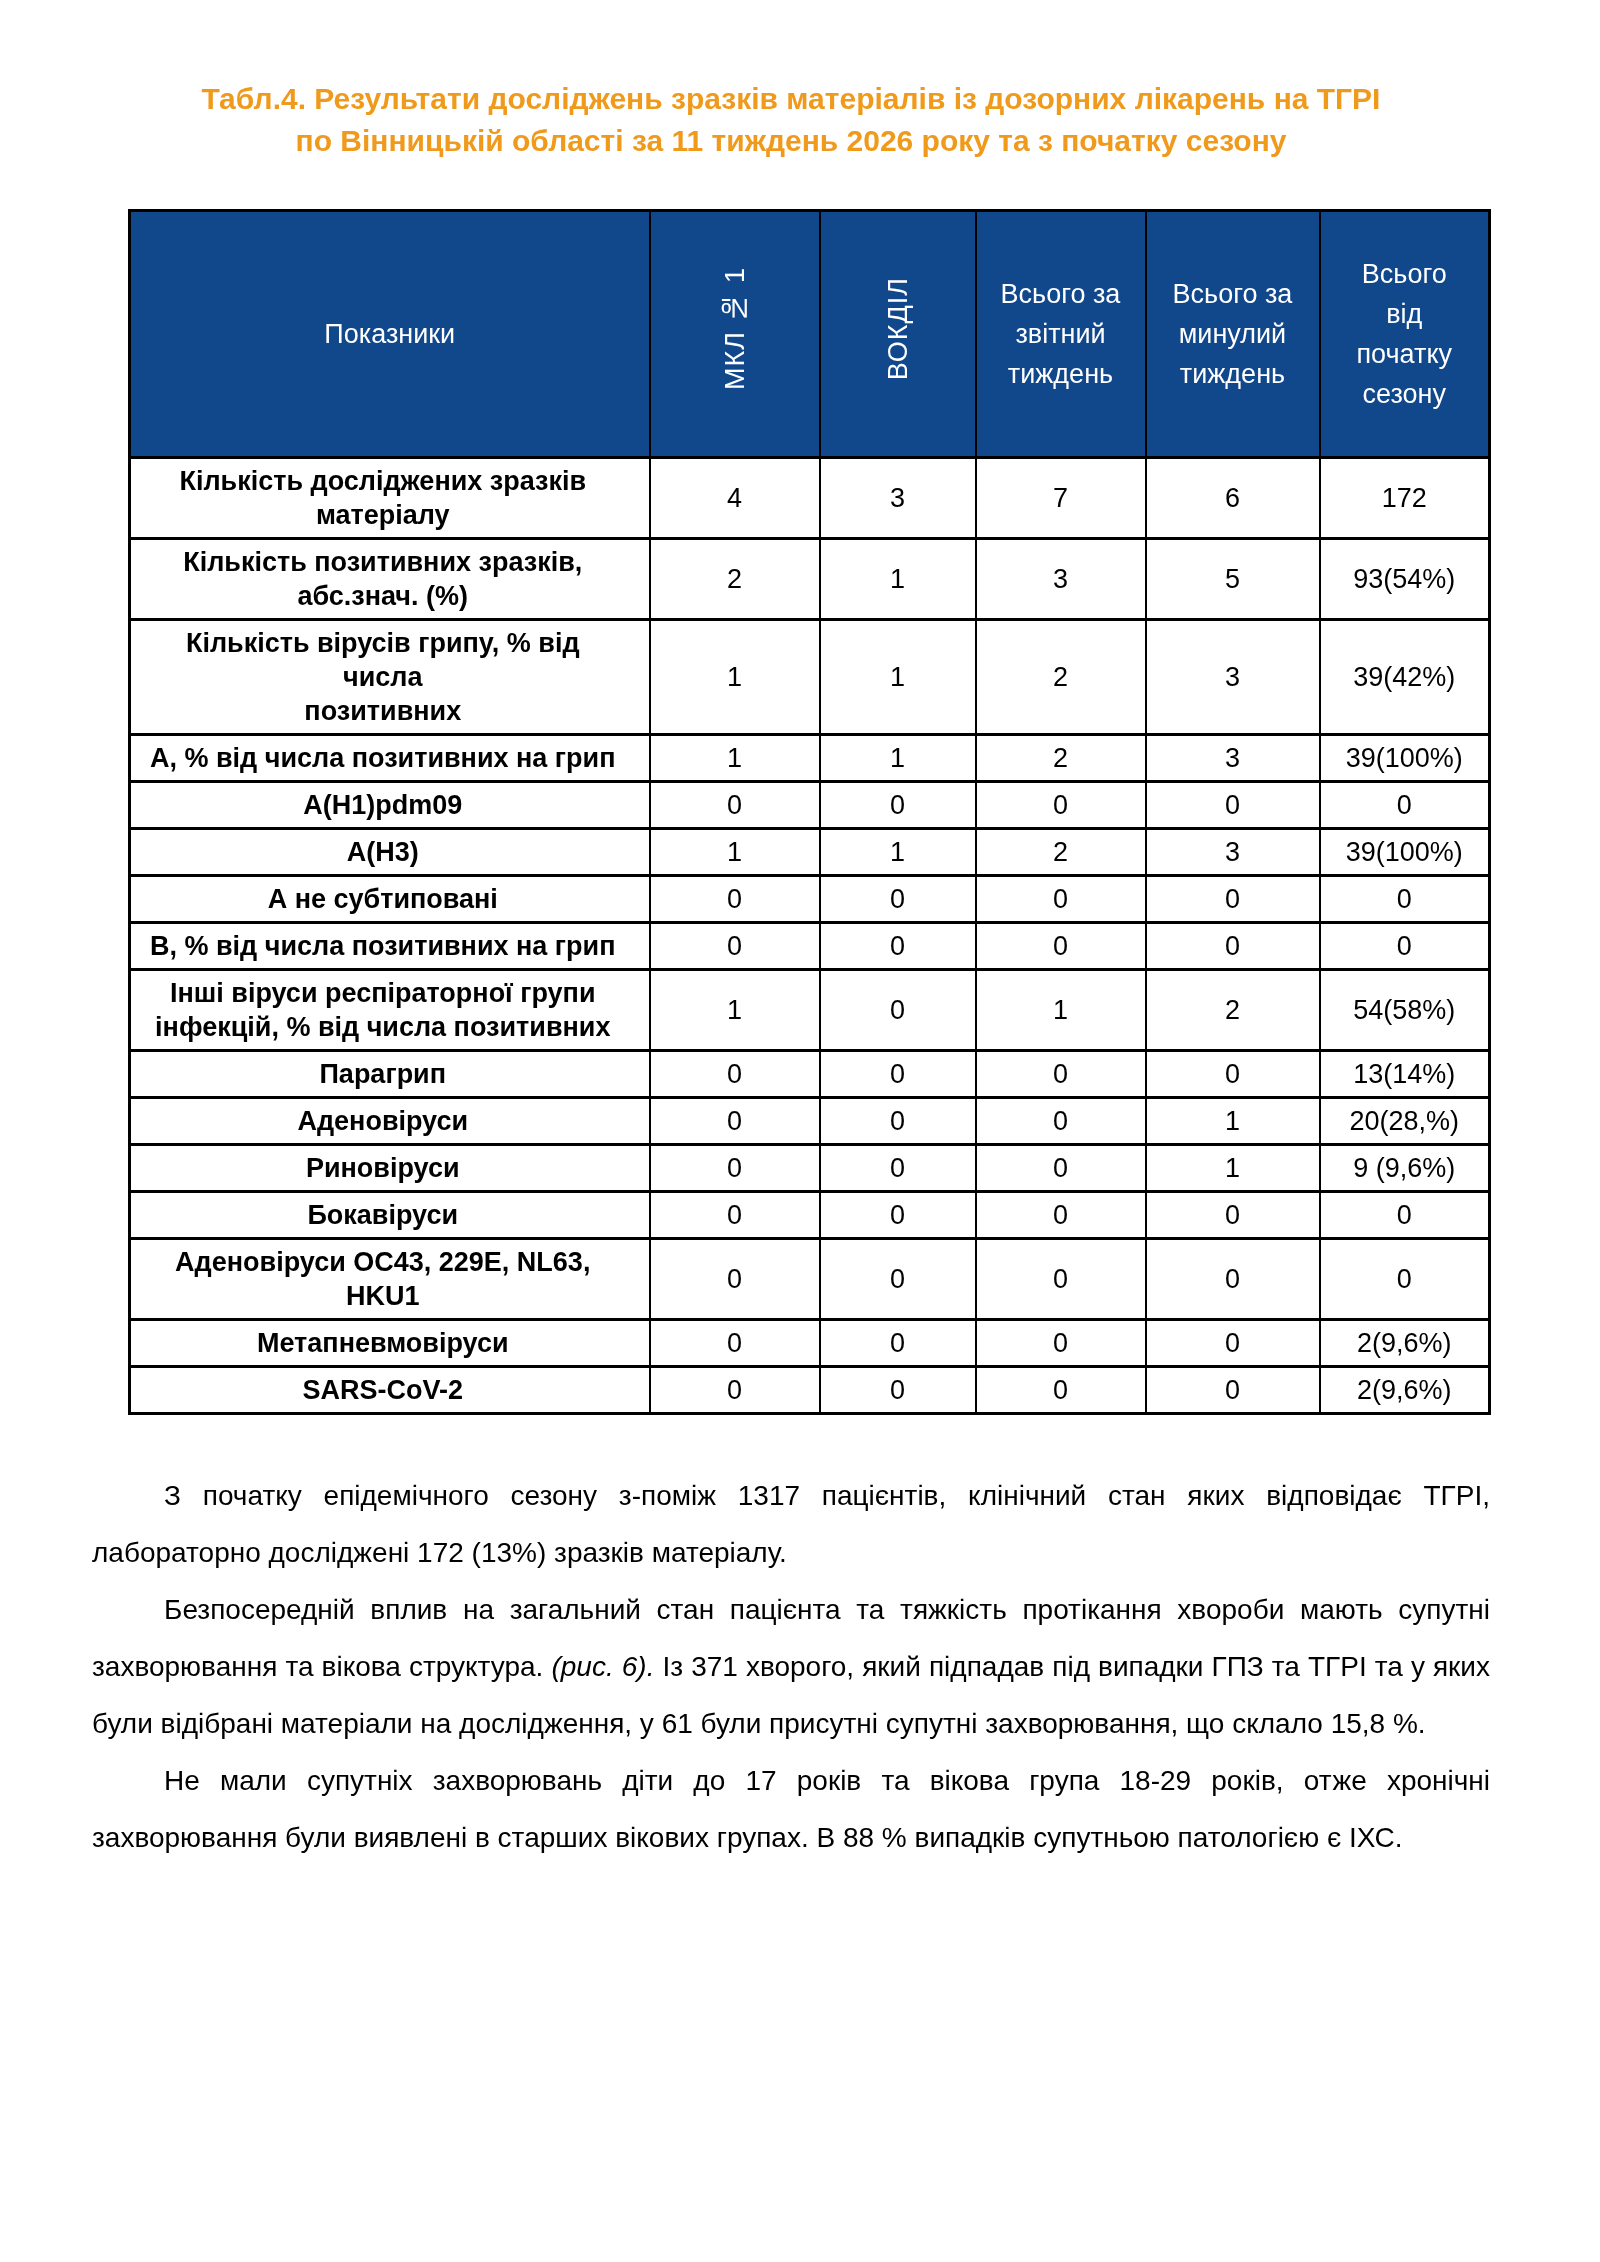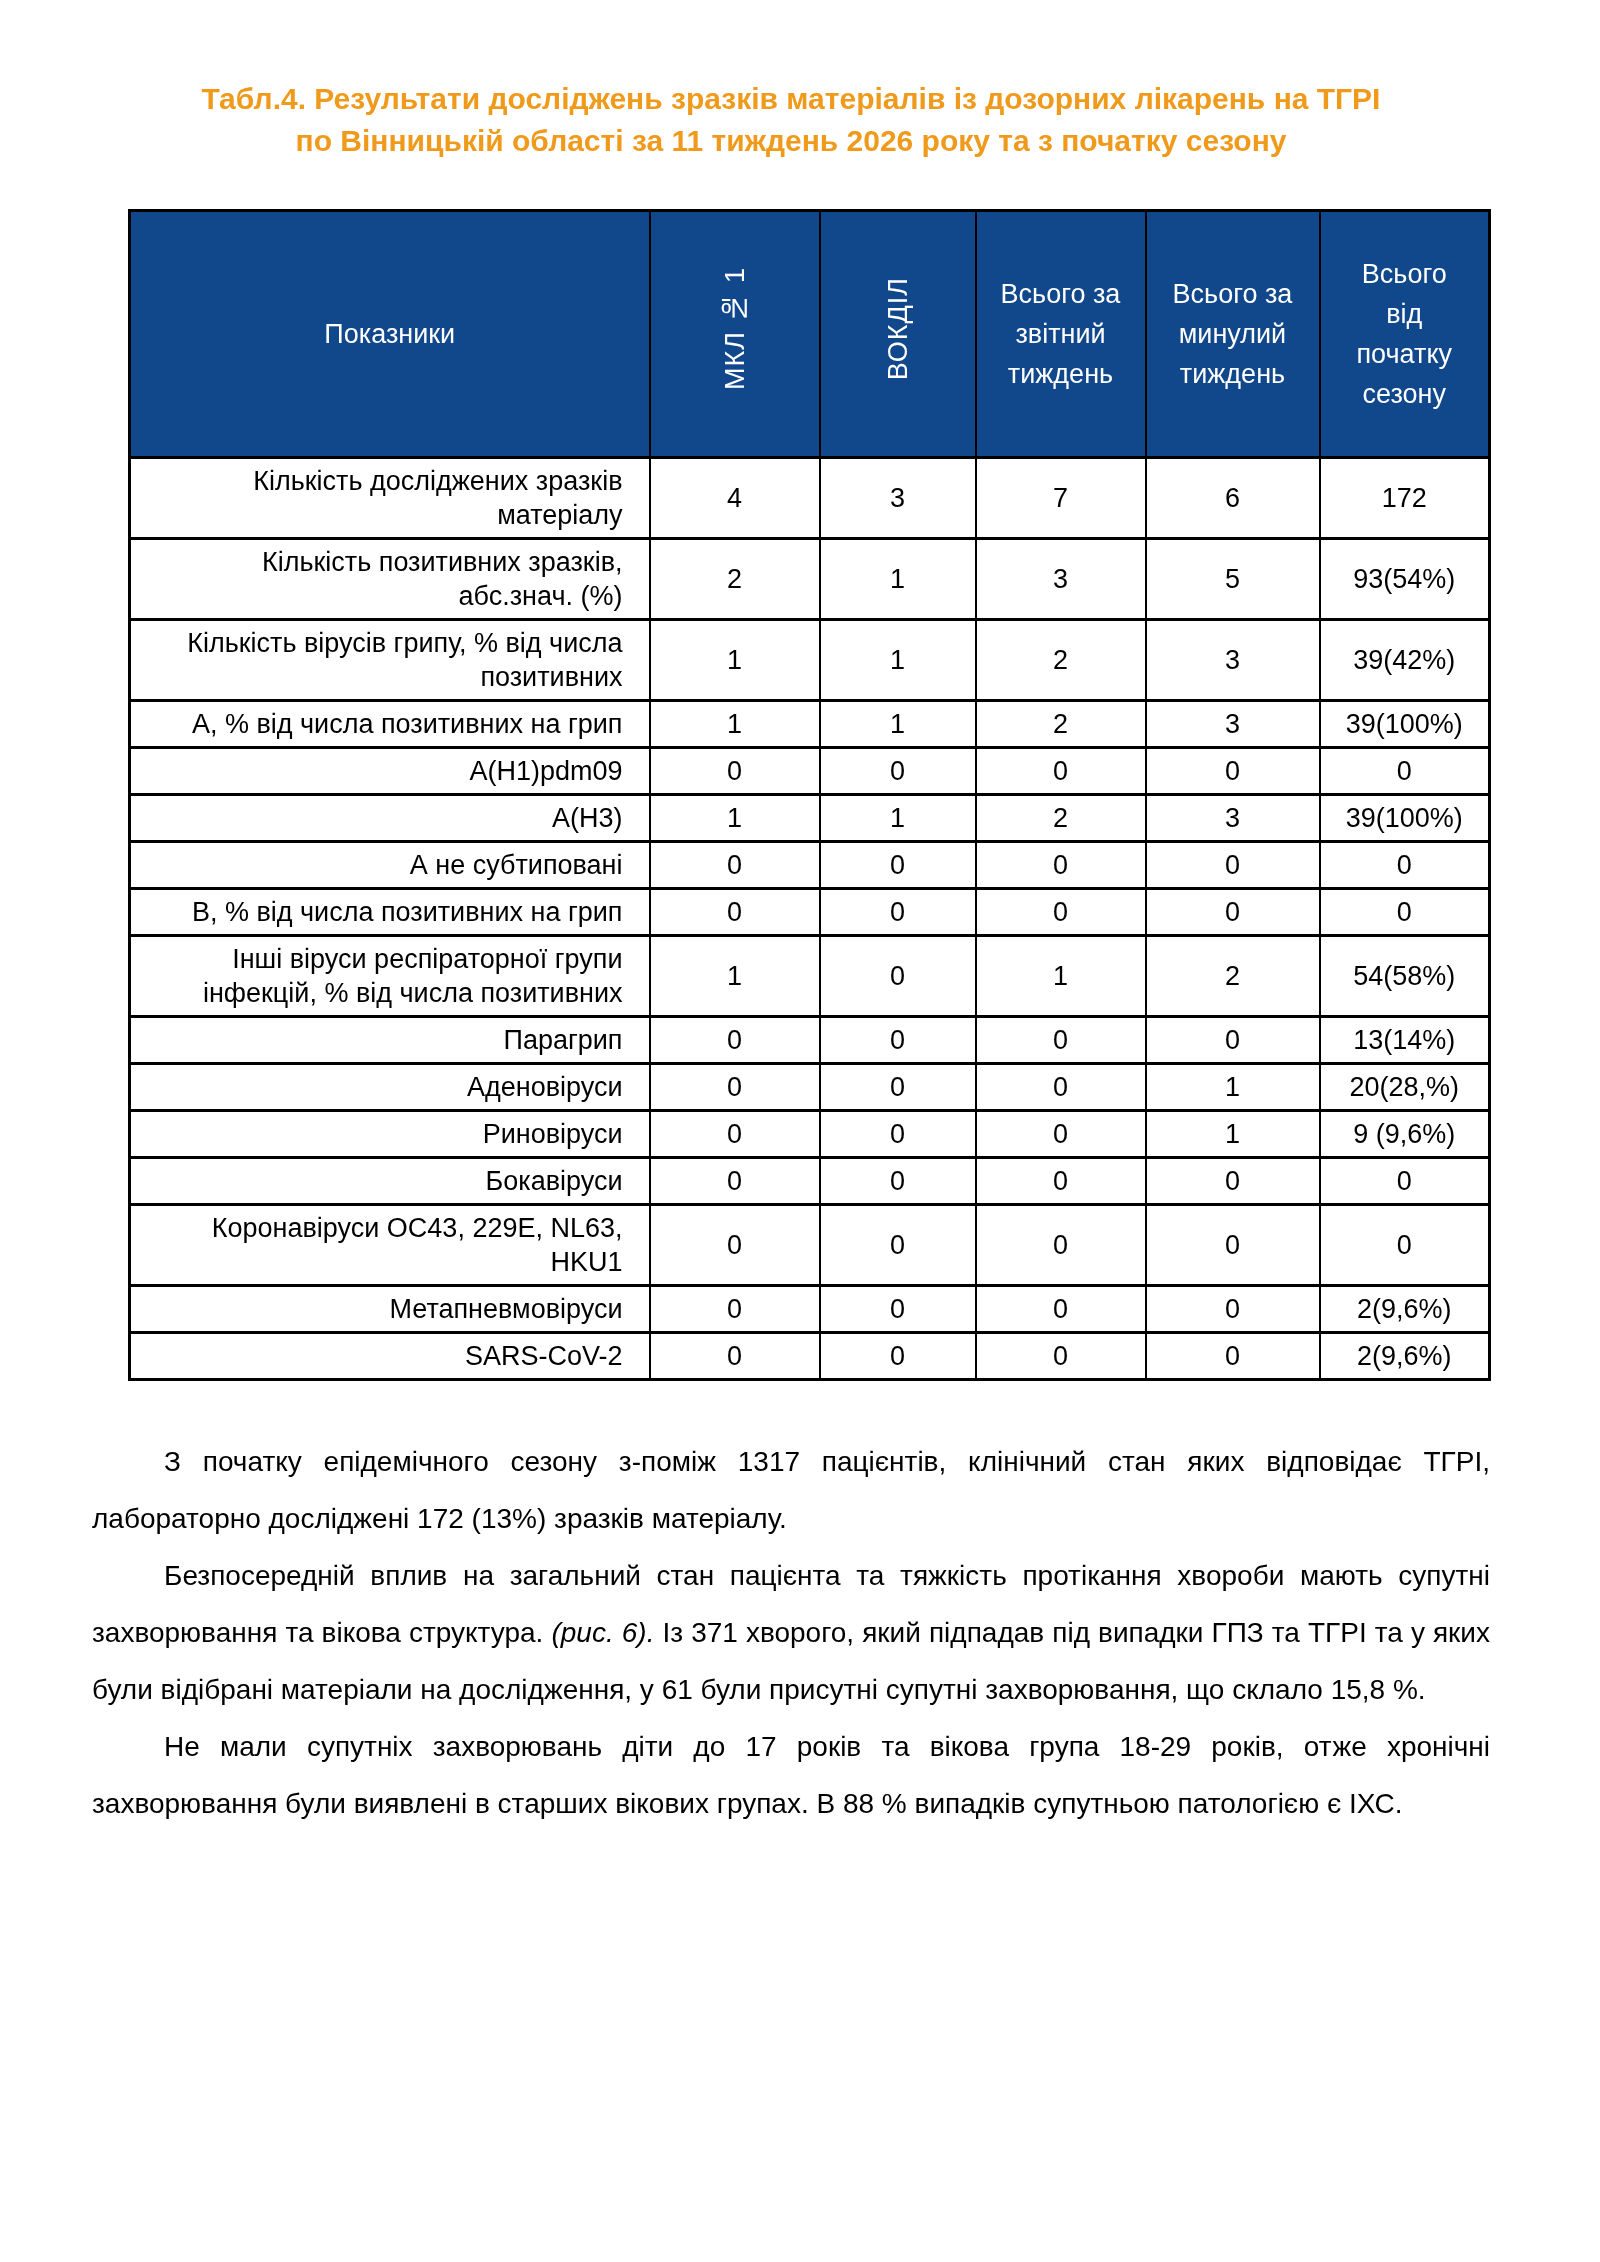--- a/index.html
+++ b/index.html
@@ -50,23 +50,24 @@
   }
   td {
     border: 2px solid #000;
     border-top-width: 3px;
     border-bottom-width: 3px;
     font-size: 27px;
     line-height: 34px;
     vertical-align: middle;
   }
   td.label-cell {
-    text-align: right;
+    text-align: center;
     padding: 5px 26px 5px 12px;
     white-space: pre-wrap;
+    font-weight: bold;
   }
   td.value-cell {
     text-align: center;
     padding: 5px 4px;
   }
   .bodytext {
     margin: 52px 110px 0 92px;
     width: 1398px;
     font-size: 28px;
     line-height: 57px;
@@ -213,21 +214,21 @@
         </tr>
         <tr>
           <td class="label-cell">Бокавіруси</td>
           <td class="value-cell">0</td>
           <td class="value-cell">0</td>
           <td class="value-cell">0</td>
           <td class="value-cell">0</td>
           <td class="value-cell">0</td>
         </tr>
         <tr>
-          <td class="label-cell">Коронавіруси OC43, 229E, NL63,
+          <td class="label-cell">Аденовіруси OC43, 229E, NL63,
 HKU1</td>
           <td class="value-cell">0</td>
           <td class="value-cell">0</td>
           <td class="value-cell">0</td>
           <td class="value-cell">0</td>
           <td class="value-cell">0</td>
         </tr>
         <tr>
           <td class="label-cell">Метапневмовіруси</td>
           <td class="value-cell">0</td>

